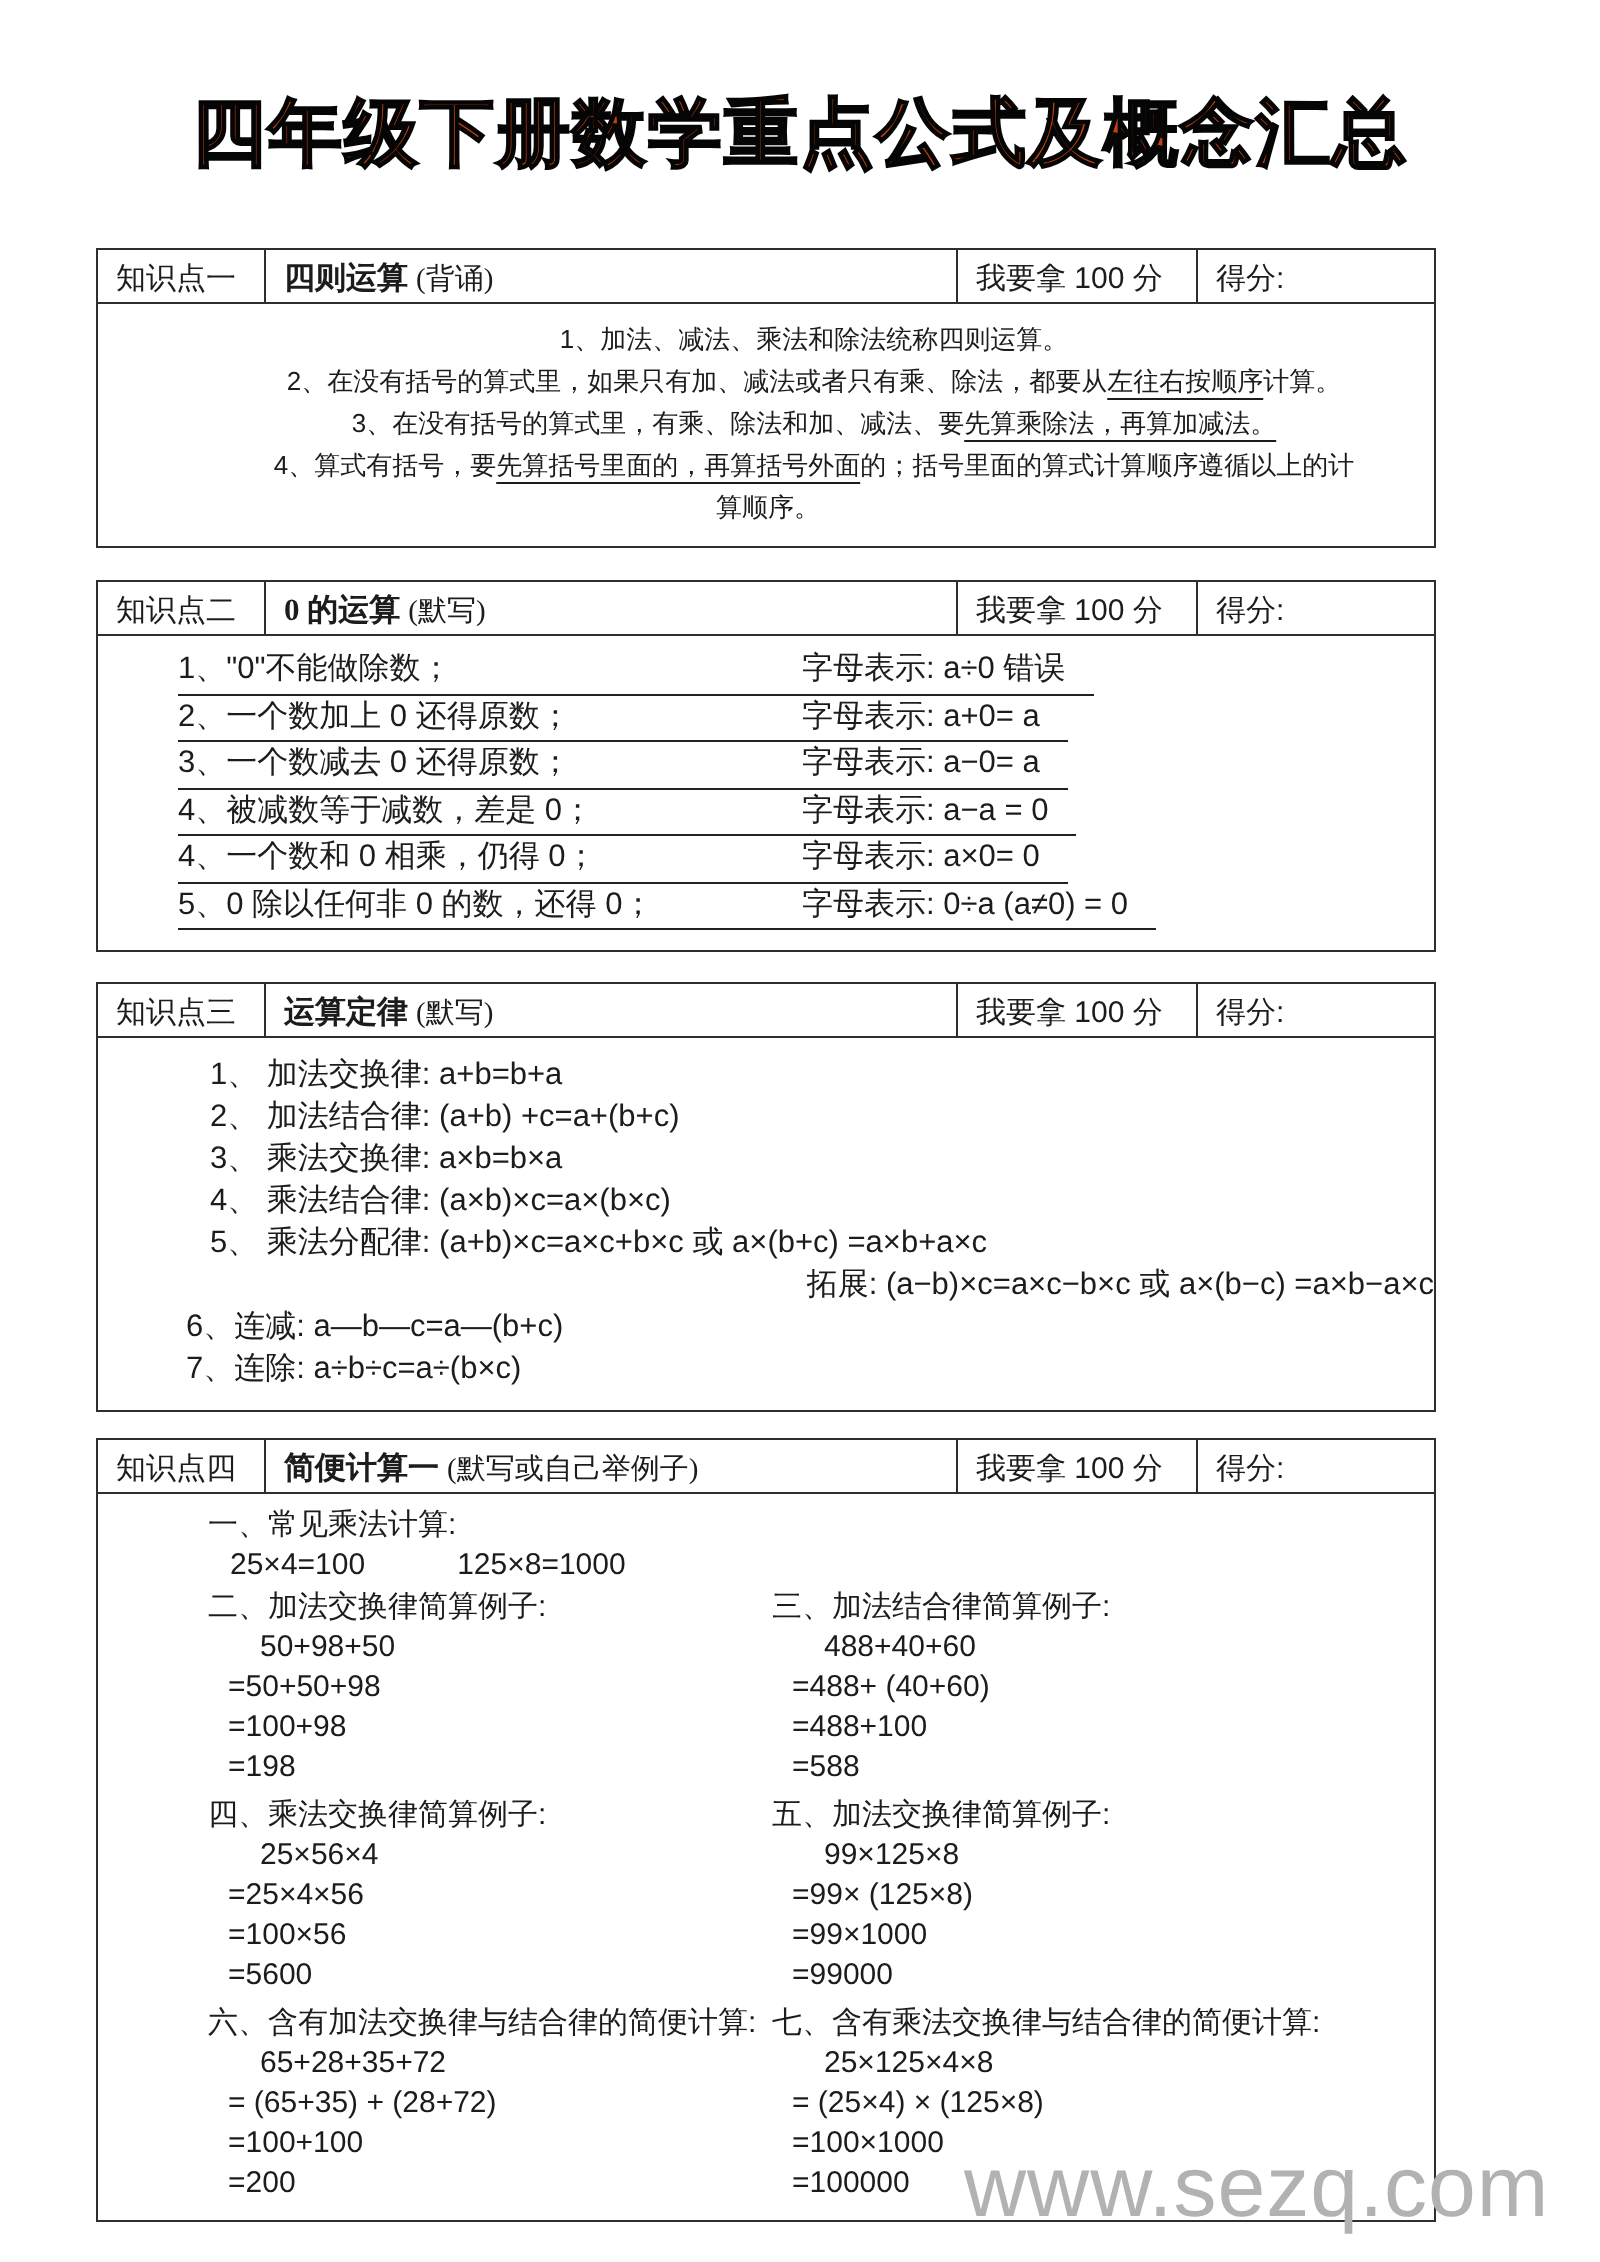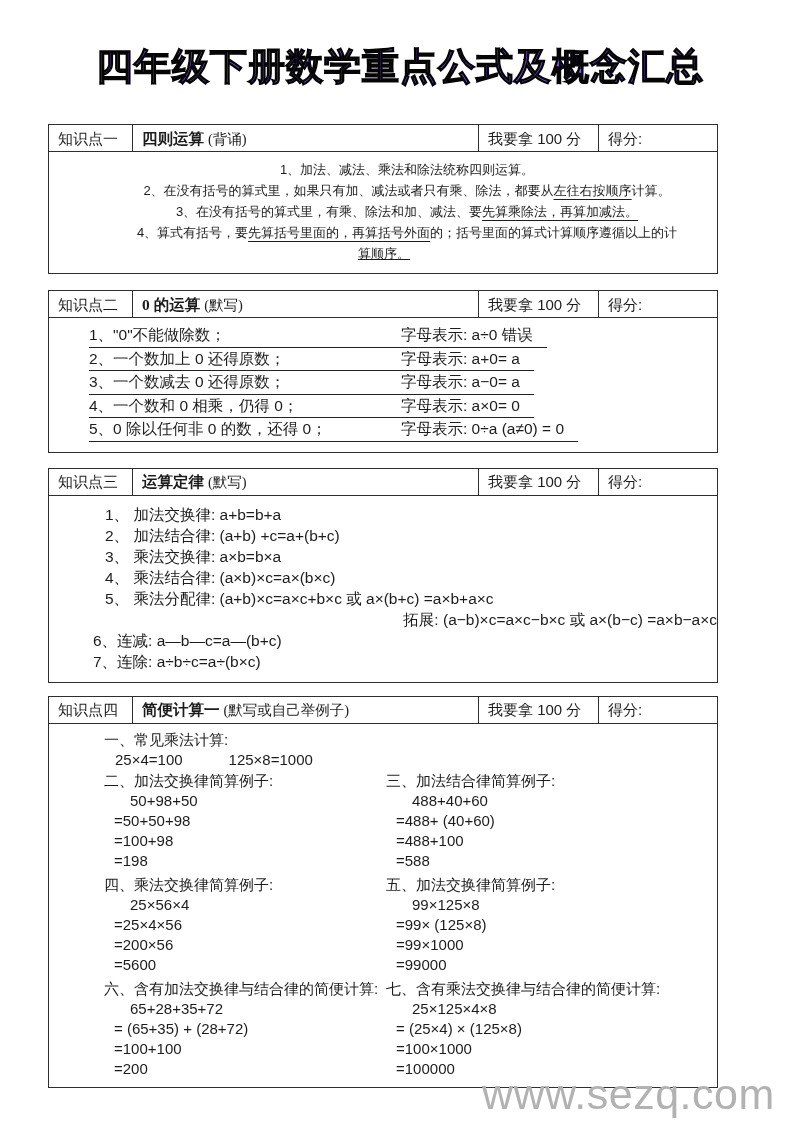--- a/index.html
+++ b/index.html
@@ -5,21 +5,21 @@
   * { margin:0; padding:0; box-sizing:border-box; }
   html,body { background:#ffffff; }
   body {
     width:800px; height:1131px; position:relative; overflow:hidden;
     font-family:"Liberation Sans","DejaVu Sans",sans-serif;
     color:#1c1c1c;
   }
   .page-title {
     margin-top:42px; text-align:center;
     font-size:37px; font-weight:900; letter-spacing:1px;
-    color:#8b5cf6; -webkit-text-stroke:1.2px #050505;
+    color:#c2410c; -webkit-text-stroke:1.2px #050505;
   }
   .sec {
     margin-left:48px; width:670px;
     border:1.7px solid #2e2e2e;
     font-size:15px;
   }
   .sec-head { display:flex; border-bottom:1.7px solid #2e2e2e; height:27px; align-items:center; }
   .cell { padding:2px 8px 0 9px; height:100%; display:flex; align-items:center; }
   .c-label { width:84px; border-right:1.7px solid #2e2e2e; }
   .c-title { flex:1; border-right:1.7px solid #2e2e2e;font-family:Liberation Serif, serif; }
@@ -28,21 +28,21 @@
   .sec-title-main { font-weight:bold; font-size:15.5px; }
   .sec-title-sub { margin-left:4px; font-size:14.5px; }
   .sec1 { margin-top:32px; }
   .sec2 { margin-top:16px; }
   .sec3 { margin-top:15px; }
   .sec4 { margin-top:13px; }
 
   
   .s1-body { padding:7px 6px 9px 6px; font-size:13px; line-height:21px;text-align:center; }
   .s1-line.ind { padding-left:48px; }
-  .s1-line.cont { padding-left:2px;text-decoration:underline; }
+  .s1-line.cont { padding-left:2px; }
   .u { text-decoration:underline; text-underline-offset:3.5px; text-decoration-thickness:1.4px; }
 
   
   .s2-body { padding:7px 0 9px 40px; font-size:15.5px; }
   .s2-row { width:fit-content; border-bottom:1.5px solid #222; line-height:20.5px; padding:0 14px 1px 0; margin-bottom:1px; }
   .s2-left { display:inline-block; width:312px; }
 
   
   .s3-body { padding:8px 0 10px 0; font-size:15.5px; line-height:21px; }
   .law { padding-left:56px; }
@@ -101,20 +101,23 @@
   </div>
   <div class="s2-body">
     <div class="s2-row">
       <span class="s2-left">1、"0"不能做除数；</span><span>字母表示: a÷0 错误</span>
     </div>
     <div class="s2-row">
       <span class="s2-left">2、一个数加上 0 还得原数；</span><span>字母表示: a+0= a</span>
     </div>
     <div class="s2-row">
       <span class="s2-left">3、一个数减去 0 还得原数；</span><span>字母表示: a−0= a</span>
+    </div>
+    <div class="s2-row">
+      <span class="s2-left">4、被减数等于减数，差是 0；</span><span>字母表示: a−a = 0</span>
     </div>
     <div class="s2-row">
       <span class="s2-left">4、一个数和 0 相乘，仍得 0；</span><span>字母表示: a×0= 0</span>
     </div>
     <div class="s2-row">
       <span class="s2-left">5、0 除以任何非 0 的数，还得 0；</span><span>字母表示: 0÷a (a≠0) = 0</span>
     </div>
   </div>
 </div>
 
@@ -167,21 +170,21 @@
         <div class="ex-head">三、加法结合律简算例子:</div>
         <div class="ex-expr">488+40+60</div>
         <div class="ex-step">=488+ (40+60)</div>
         <div class="ex-step">=488+100</div>
         <div class="ex-step">=588</div>
       </div>
       <div class="ex-block">
         <div class="ex-head">四、乘法交换律简算例子:</div>
         <div class="ex-expr">25×56×4</div>
         <div class="ex-step">=25×4×56</div>
-        <div class="ex-step">=200×56</div>
+        <div class="ex-step">=100×56</div>
         <div class="ex-step">=5600</div>
       </div>
       <div class="ex-block">
         <div class="ex-head">五、加法交换律简算例子:</div>
         <div class="ex-expr">99×125×8</div>
         <div class="ex-step">=99× (125×8)</div>
         <div class="ex-step">=99×1000</div>
         <div class="ex-step">=99000</div>
       </div>
       <div class="ex-block">

